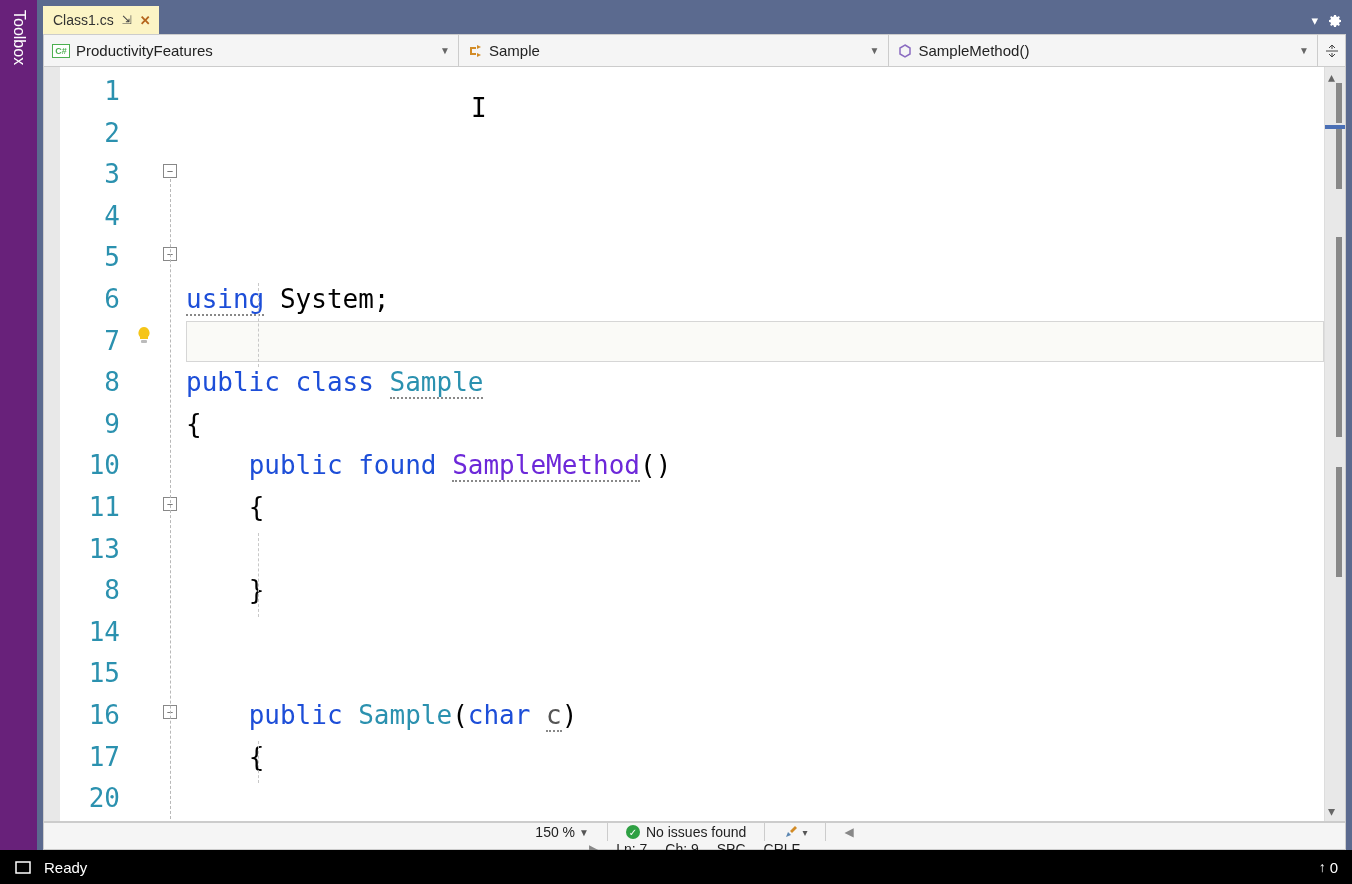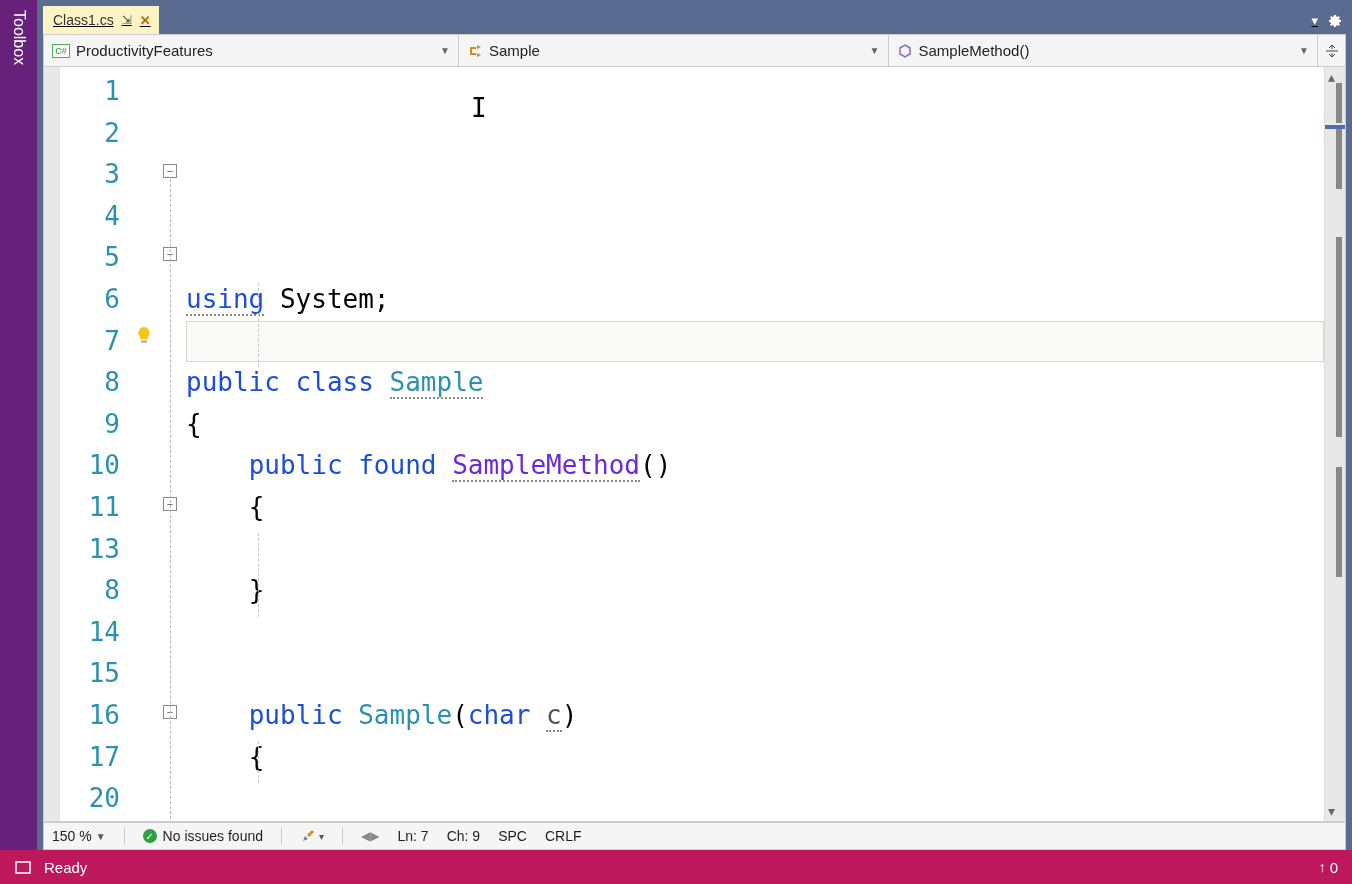--- a/index.html
+++ b/index.html
@@ -18,21 +18,21 @@
 .toolbox span{
   writing-mode: vertical-rl;
   color:#fff; font-size:16px; padding-top:10px; font-weight:400;
 }
 .doc-area{
   position:absolute; left:37px; top:0; right:0; bottom:34px;
   background:#5b6a8f; padding:6px 6px 0 6px;
   display:flex; flex-direction:column;
 }
 .tab-row{
-  height:28px; display:flex; align-items:stretch;justify-content:space-between;text-decoration:underline;
+  height:28px; display:flex; align-items:stretch;justify-content:space-between;
 }
 .tab-row-left{display:flex;}
 .tab{
   background:#fcf4c5; display:flex; align-items:center; gap:8px;
   padding:0 8px 0 10px; font-size:14px; color:#333;
 }
 .tab .pin{color:#444;font-size:12px;}
 .tab .close{color:#b5651d;font-weight:bold;font-size:13px;}
 .tab-row-right{display:flex;align-items:center;gap:8px;padding-right:4px;}
 .tab-row-right svg, .tab-row-right .arrow{fill:#fff;color:#fff;}
@@ -88,33 +88,34 @@
   width:21px;background:#e8e8e8;position:relative;border-left:1px solid #ddd;
 }
 .map-arrow{position:absolute;left:3px;font-size:14px;color:#666;}
 .map-arrow.top{top:2px;}
 .map-arrow.bot{bottom:2px;}
 .change-bar{position:absolute;right:3px;width:6px;background:#888;}
 .blue-marker{position:absolute;left:0;right:0;height:4px;background:#4a6fb5;}
 .statusbar-editor{
   height:28px;background:#f5f5f5;border:1px solid #ccc;border-top:1px solid #ccc;
   display:flex;align-items:center;font-size:14px;color:#1e1e1e;padding:0 8px;
-  justify-content:flex-start;
+  justify-content:space-between;
+  flex-direction:column;
 }
 .sb-left{display:flex;align-items:center;gap:18px;}
 .sb-left .zoom{display:flex;align-items:center;gap:4px;}
 .issues{display:flex;align-items:center;gap:6px;}
 .issues .check{width:14px;height:14px;border-radius:50%;background:#2ea043;display:flex;align-items:center;justify-content:center;color:#fff;font-size:10px;}
 .sep{width:1px;height:18px;background:#ccc;}
 .brush{display:flex;align-items:center;gap:3px;color:#555;}
 .nav-arrow{color:#888;font-size:12px;}
 .sb-right{display:flex;align-items:center;gap:18px;}
 .bottom-status{
   position:absolute;left:0;right:0;bottom:0;height:34px;
-  background:#be185d;color:#fff;display:flex;align-items:center;
+  background:#000000;color:#fff;display:flex;align-items:center;
   justify-content:space-between;padding:0 14px;font-size:15px;
 }
 .bottom-left{display:flex;align-items:center;gap:12px;}
 .bottom-right{display:flex;align-items:center;gap:18px;}
 .cs-badge{
   width:18px;height:14px;border:1px solid #4caf50;color:#4caf50;
   font-size:9px;display:flex;align-items:center;justify-content:center;font-weight:bold;
   background:#fff;
 }
 .class-ico{display:flex;}

